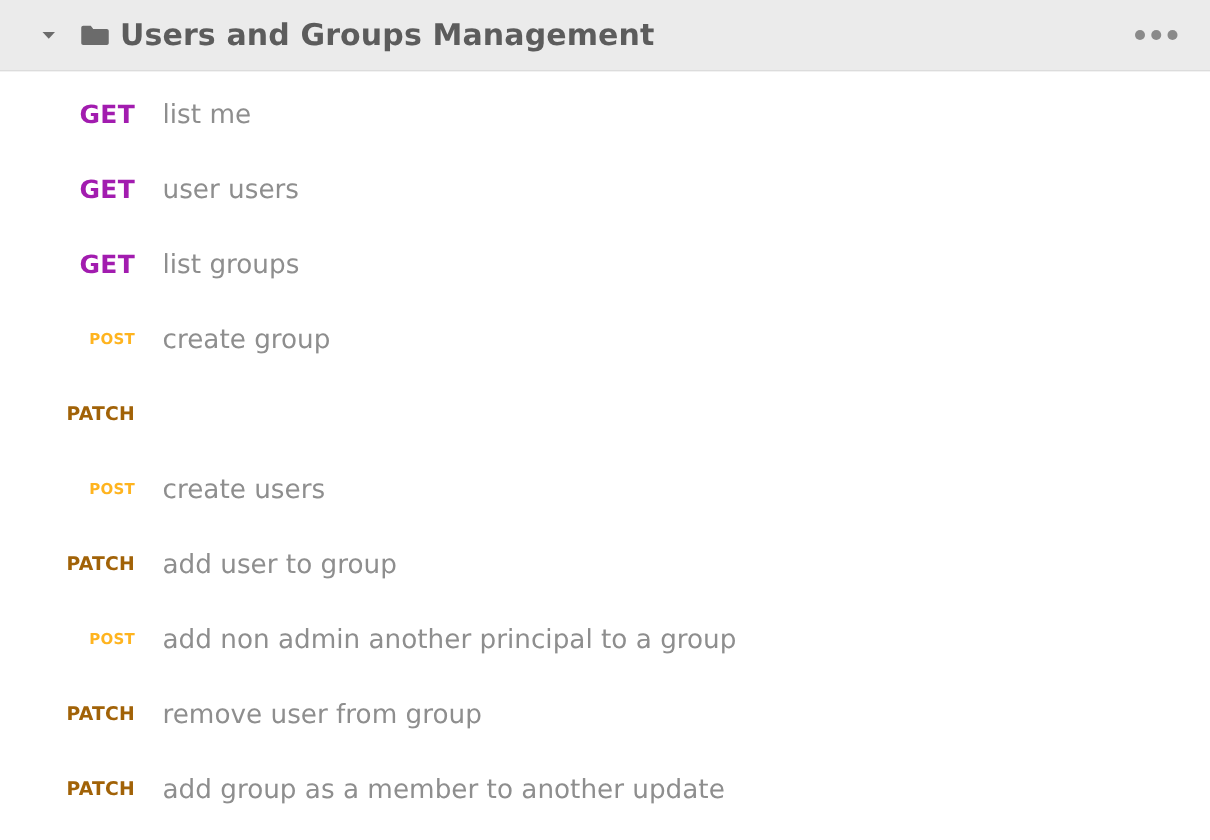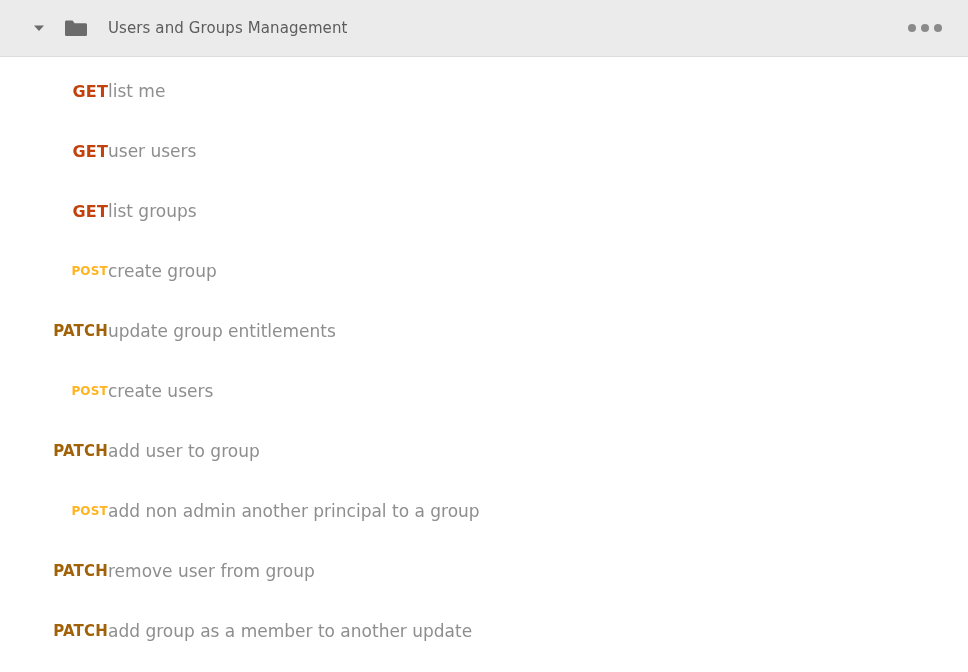--- a/index.html
+++ b/index.html
@@ -50,24 +50,24 @@
     width: 24px;
     height: 20px;
     display: flex;
     align-items: center;
     justify-content: center;
     flex: 0 0 auto;
   }
   .folder-icon svg { display: block; }
 
   .folder-title {
-    margin-left: 20px;
-    font-size: 15px;
+    margin-left: 8px;
+    font-size: 24px;
     color: #5c5c5c;
-    font-weight: 400;
+    font-weight: 700;
     letter-spacing: 0.1px;
     white-space: nowrap;
     overflow: hidden;
     text-overflow: ellipsis;
   }
 
   .folder-menu {
     position: absolute;
     right: 22px;
     top: 50%;
@@ -102,26 +102,27 @@
   .method {
     width: 108px;
     flex: 0 0 108px;
     text-align: right;
     padding-right: 0;
     font-size: 15px;
     font-weight: 700;
     letter-spacing: 0.2px;
     box-sizing: border-box;
   }
-  .method.get { color: #c2410c; font-size: 16px; }
+  .method.get { color: #a21caf; font-size: 20px; }
   .method.post { color: #ffb41f; font-size: 12px; }
   .method.patch { color: #a16207; font-size: 15px; }
 
   .req-name {
-    font-size: 17px;
+    margin-left: 22px;
+    font-size: 21px;
     color: #8e8e8e;
     font-weight: 400;
     white-space: nowrap;
     overflow: hidden;
     text-overflow: ellipsis;
   }
 </style>
 </head>
 <body>
 
@@ -163,21 +164,20 @@
       <span class="req-name">list groups</span>
     </div>
 
     <div class="request-row">
       <span class="method post">POST</span>
       <span class="req-name">create group</span>
     </div>
 
     <div class="request-row">
       <span class="method patch">PATCH</span>
-      <span class="req-name">update group entitlements</span>
     </div>
 
     <div class="request-row">
       <span class="method post">POST</span>
       <span class="req-name">create users</span>
     </div>
 
     <div class="request-row">
       <span class="method patch">PATCH</span>
       <span class="req-name">add user to group</span>

